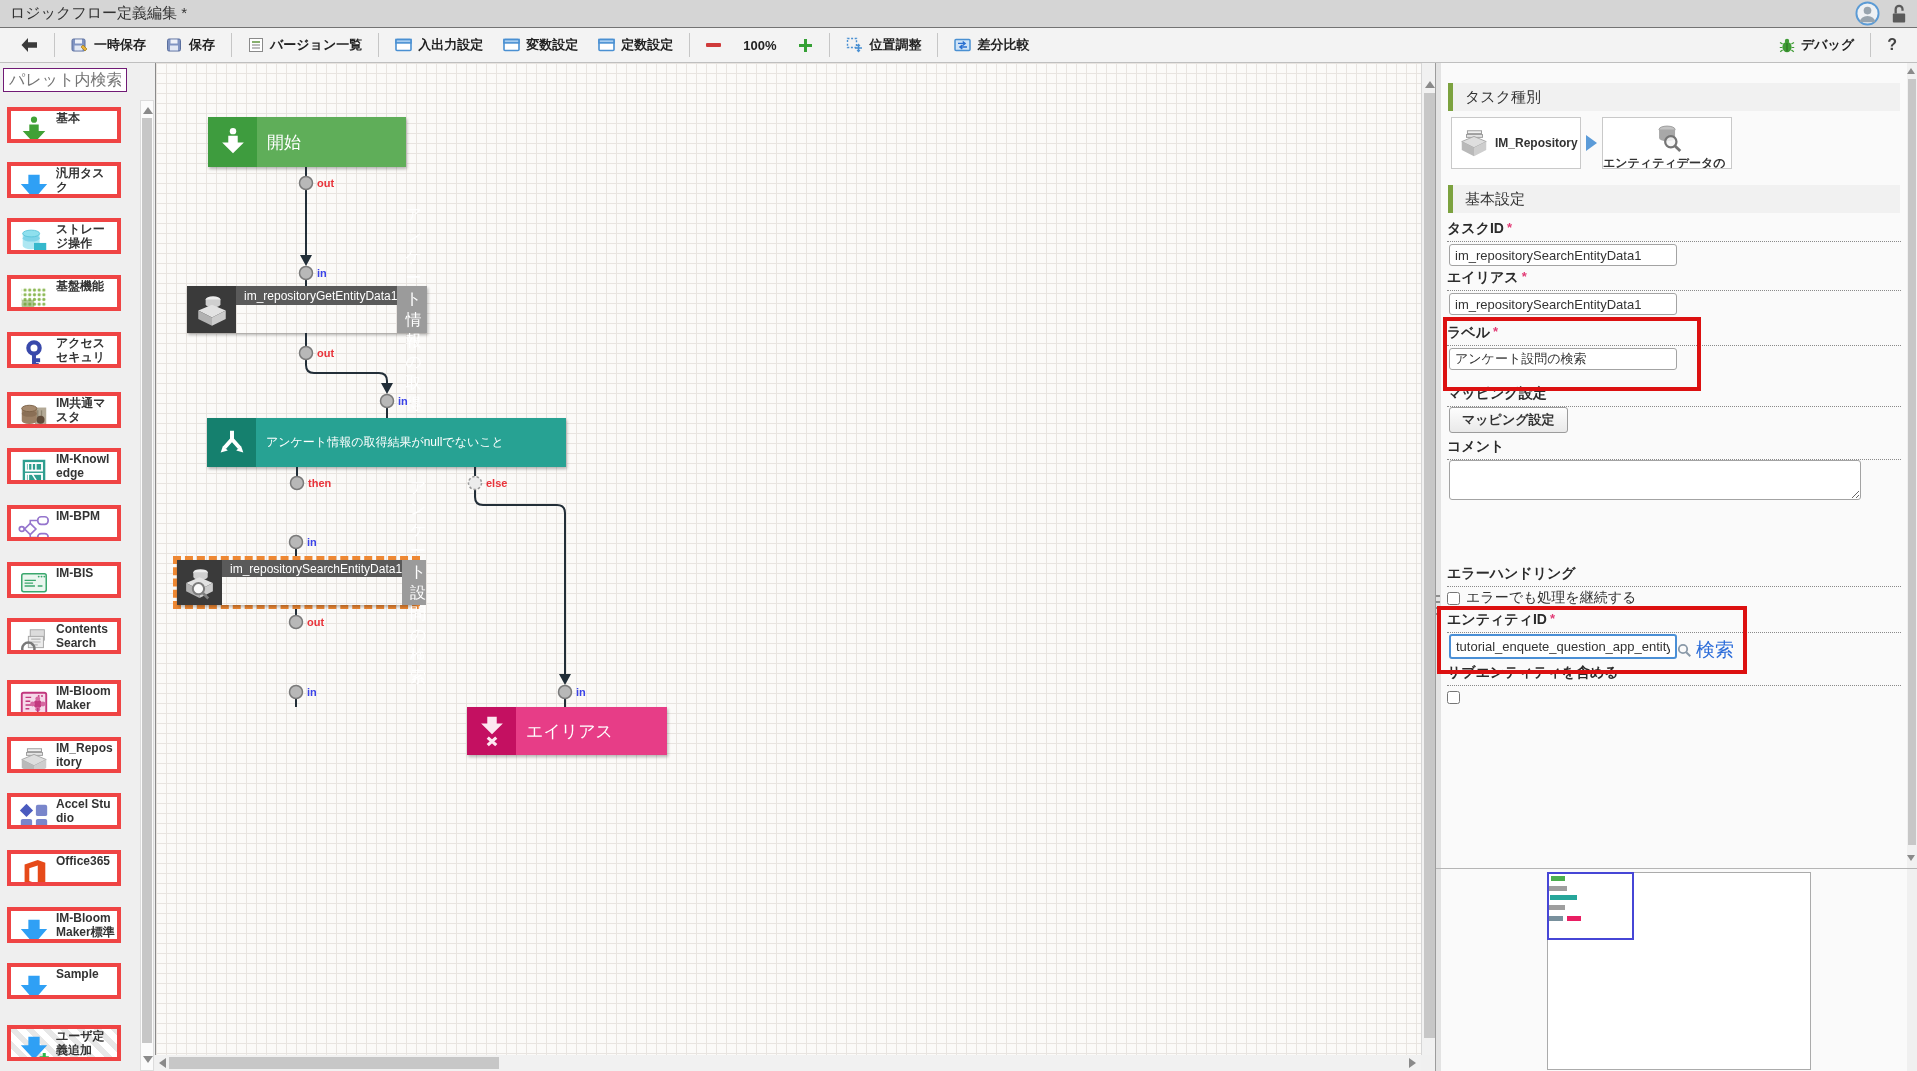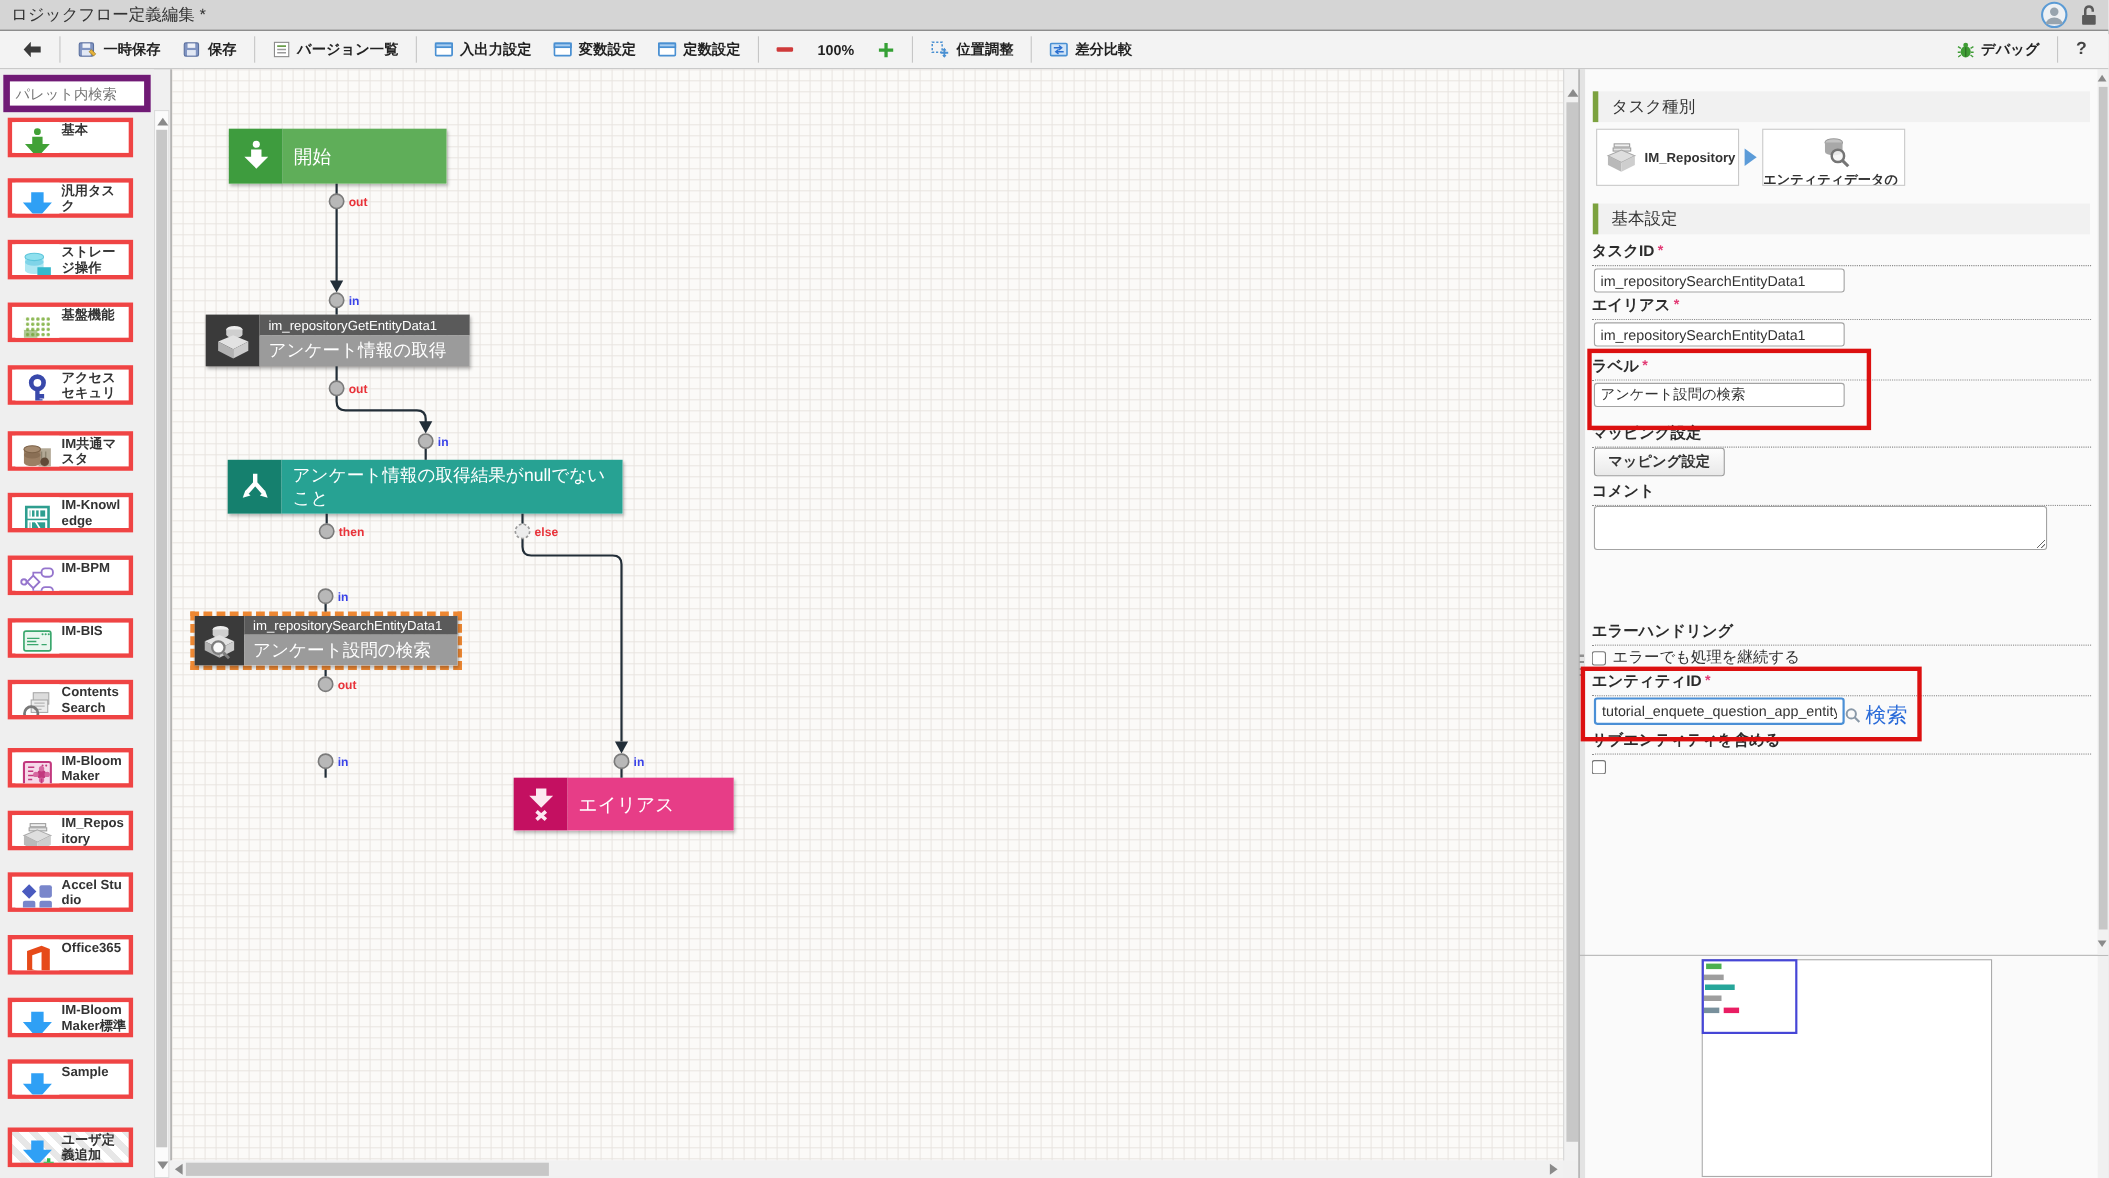--- a/index.html
+++ b/index.html
@@ -16,42 +16,42 @@
            border-bottom:1px solid #bfbfbf;display:flex;align-items:center;padding:0 10px;box-sizing:border-box;}
   .tbtn{display:flex;align-items:center;gap:6px;font-size:13px;font-weight:bold;color:#222;
         padding:4px 10px;cursor:pointer;border-radius:3px;white-space:nowrap;}
   .tsep{width:1px;height:24px;background:#c6c6c6;margin:0 6px;}
   .zoomlvl{font-size:13px;font-weight:bold;color:#222;padding:0 12px;}
   .minusbar{width:15px;height:4px;background:#cf3a3a;border-radius:1px;}
   .tspacer{flex:1;}
   .qmark{font-size:16px;font-weight:bold;color:#444;padding:2px 10px;}
   
   .palette{position:absolute;left:0;top:63px;width:140px;height:1008px;background:#efefef;}
-  .psearch{position:absolute;left:3px;top:5px;width:112px;height:20px;border:6px solid #701a75;
-           font-size:13px;padding:1px 5px;color:#333;font-family:inherit;}
+  .psearch{position:absolute;left:3px;top:5px;width:112px;height:20px;border:1px solid #701a75;
+           font-size:16px;padding:1px 5px;color:#333;font-family:inherit;}
   .card{position:absolute;left:7px;width:114px;height:36px;background:#fff;border:4px solid #ef4444;
         display:flex;align-items:flex-start;box-sizing:border-box;overflow:hidden;cursor:pointer;}
   .card.hatched{background:repeating-linear-gradient(45deg,#fff 0 6px,#e7e7e7 6px 12px);}
   .cicon{width:40px;height:40px;margin:0 2px 0 3px;flex:none;display:flex;align-items:center;justify-content:center;background:#fff;}
   .clabel{font-size:12px;font-weight:bold;color:#333;line-height:1.2;word-break:break-all;padding-right:2px;}
   
   .sb{position:absolute;background:#f1f1f1;}
   .sbthumb{position:absolute;background:#c7c7c7;}
   .tri-up{width:0;height:0;border-left:5px solid transparent;border-right:5px solid transparent;border-bottom:7px solid #8a8a8a;position:absolute;}
   .tri-down{width:0;height:0;border-left:5px solid transparent;border-right:5px solid transparent;border-top:7px solid #8a8a8a;position:absolute;}
   .tri-left{width:0;height:0;border-top:5px solid transparent;border-bottom:5px solid transparent;border-right:7px solid #8a8a8a;position:absolute;}
   .tri-right{width:0;height:0;border-top:5px solid transparent;border-bottom:5px solid transparent;border-left:7px solid #8a8a8a;position:absolute;}
   
   .canvas{position:absolute;left:155px;top:63px;width:1266px;height:992px;background-color:#fbfaf8;
           background-image:linear-gradient(#e8e4e0 1px,transparent 1px),linear-gradient(90deg,#e8e4e0 1px,transparent 1px);
           background-size:10px 10px;border-left:1px solid #8a8a8a;box-sizing:border-box;}
   .node{position:absolute;display:flex;color:#fff;box-shadow:1px 2px 3px rgba(0,0,0,.28);z-index:5;cursor:pointer;}
   .nicon{width:49px;flex:none;display:flex;align-items:center;justify-content:center;}
   .nbody{flex:1;display:flex;align-items:center;padding-left:10px;font-size:17px;}
-  .ncol{flex:1;display:flex;flex-direction:column;}
+  .ncol{flex:1;display:flex;flex-direction:row;}
   .nhead{height:19px;display:flex;align-items:center;padding-left:8px;font-size:12px;}
   .nlabel{flex:1;display:flex;align-items:center;padding-left:8px;font-size:16px;}
   .selwrap{position:absolute;left:173px;top:556px;width:247px;height:53px;border:4px dashed #ee8833;
            box-sizing:border-box;z-index:5;cursor:pointer;}
   .selwrap .innernode{display:flex;width:100%;height:100%;color:#fff;}
   .flowsvg{position:absolute;left:0;top:0;z-index:6;pointer-events:none;}
   .flowsvg .clickable{pointer-events:auto;cursor:pointer;}
   
   .splitter{position:absolute;left:1435px;top:63px;width:6px;height:1008px;background:#e3e3e3;border-left:1px solid #9c9c9c;}
   .grip{position:absolute;left:1436px;top:595px;width:4px;height:22px;
@@ -439,21 +439,21 @@
   </div>
 
   <div class="node" style="left:207px;top:418px;width:359px;height:49px;">
     <div class="nicon" style="background:#15806e;">
       <svg width="34" height="34" viewBox="0 0 36 36">
           <path d="M18 5 V14 M18 14 L10 23 M18 14 L26 23" stroke="#fff" stroke-width="4.2" fill="none"></path>
           <polygon points="6,28 13.5,26 8.5,21" fill="#fff"></polygon>
           <polygon points="30,28 22.5,26 27.5,21" fill="#fff"></polygon>
         </svg>
     </div>
-    <div class="nbody" style="background:#27a293;font-size:16px;">アンケート情報の取得結果がnullでないこと</div>
+    <div class="nbody" style="background:#27a293;font-size:12px;">アンケート情報の取得結果がnullでないこと</div>
   </div>
 
   <div class="selwrap">
     <div class="innernode" style="box-shadow:1px 2px 3px rgba(0,0,0,.28);">
       <div class="nicon" style="width:45px;background:#3a3a3a;">
         <svg width="37" height="37" viewBox="0 0 36 36">
             <ellipse cx="19" cy="8" rx="7" ry="3" fill="#ededed"></ellipse>
             <path d="M12 8 v4.5 a7 3 0 0 0 14 0 V8" fill="#cfcfcf"></path>
             <path d="M18 13 L31 18.5 L18 25 L5 18.5 Z" fill="#e2e2e2"></path>
             <path d="M5 18.5 L18 25 V33 L5 26.5 Z" fill="#b2b2b2"></path>

